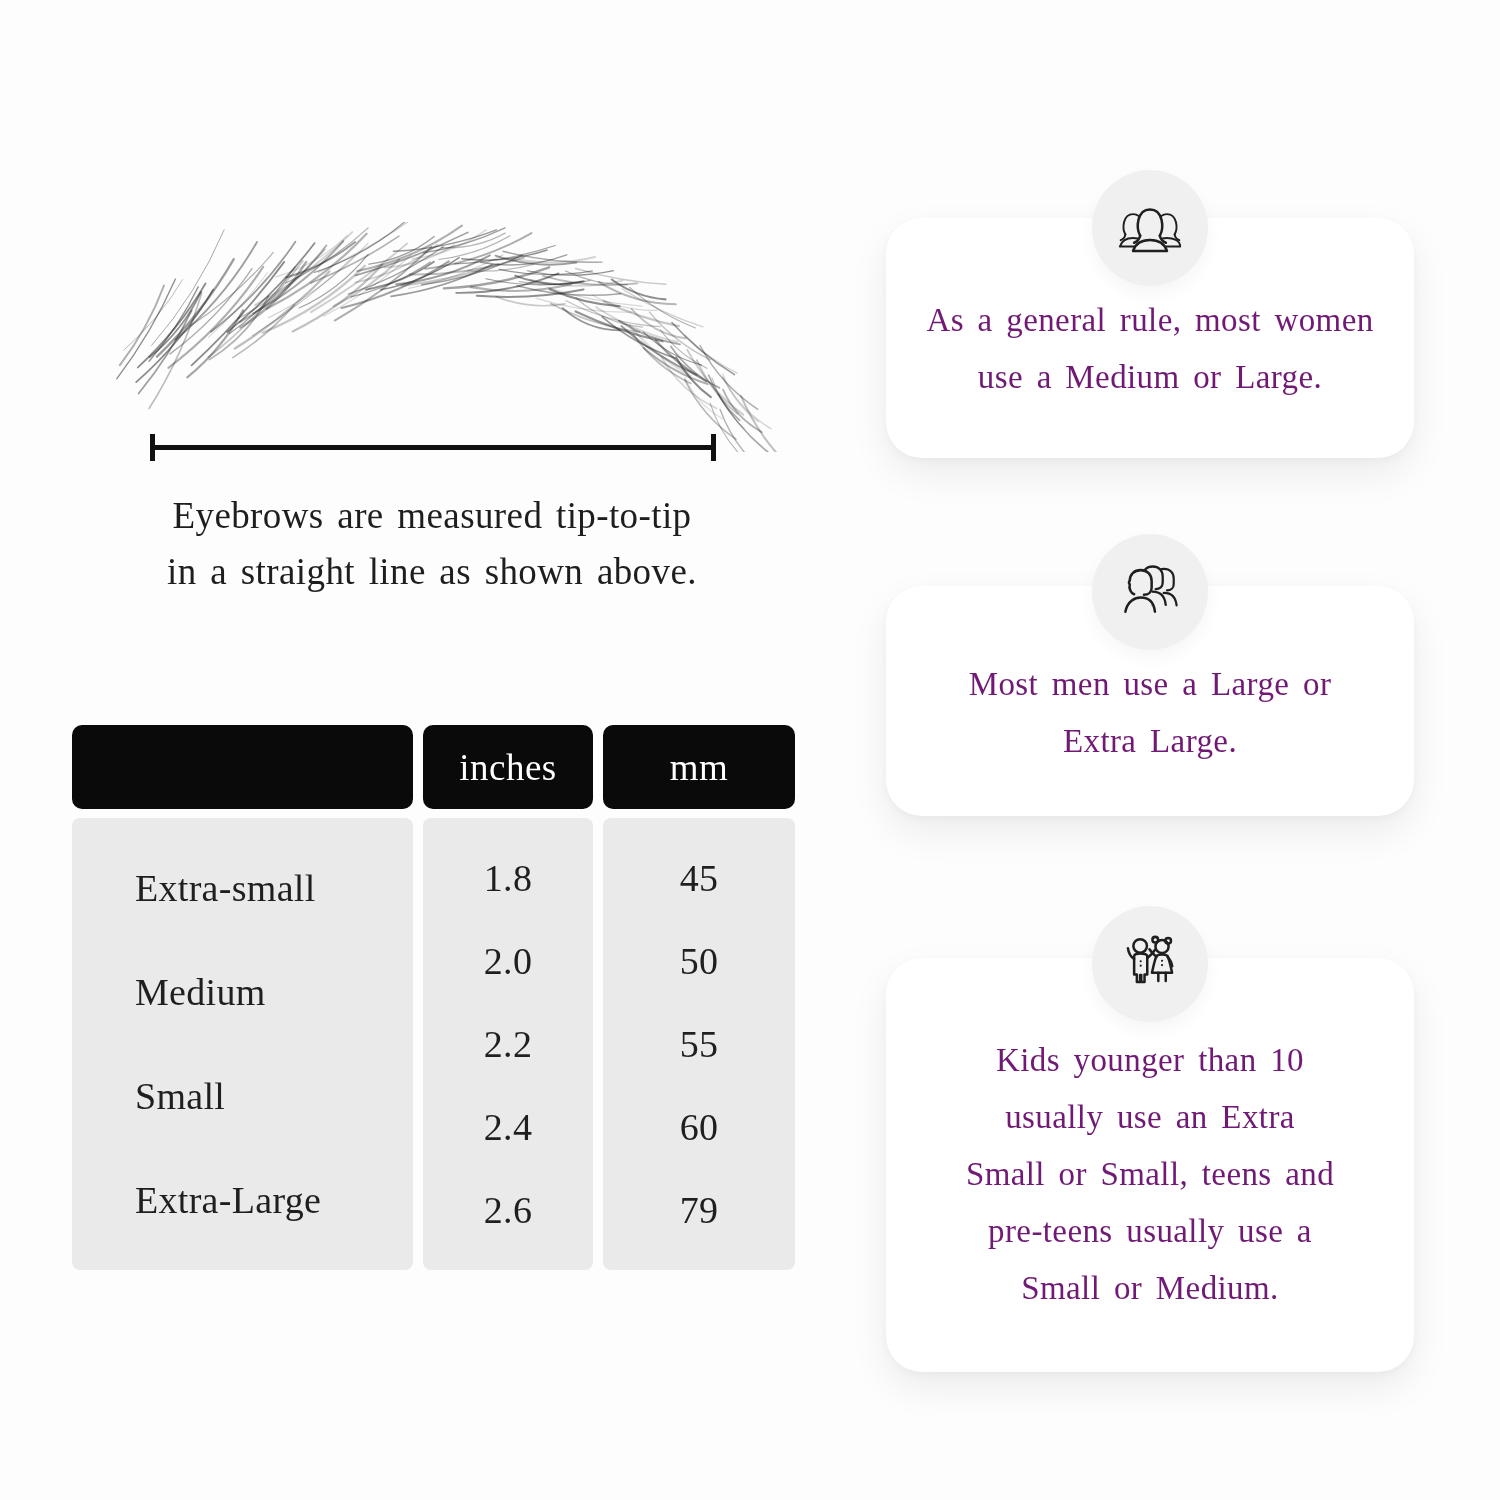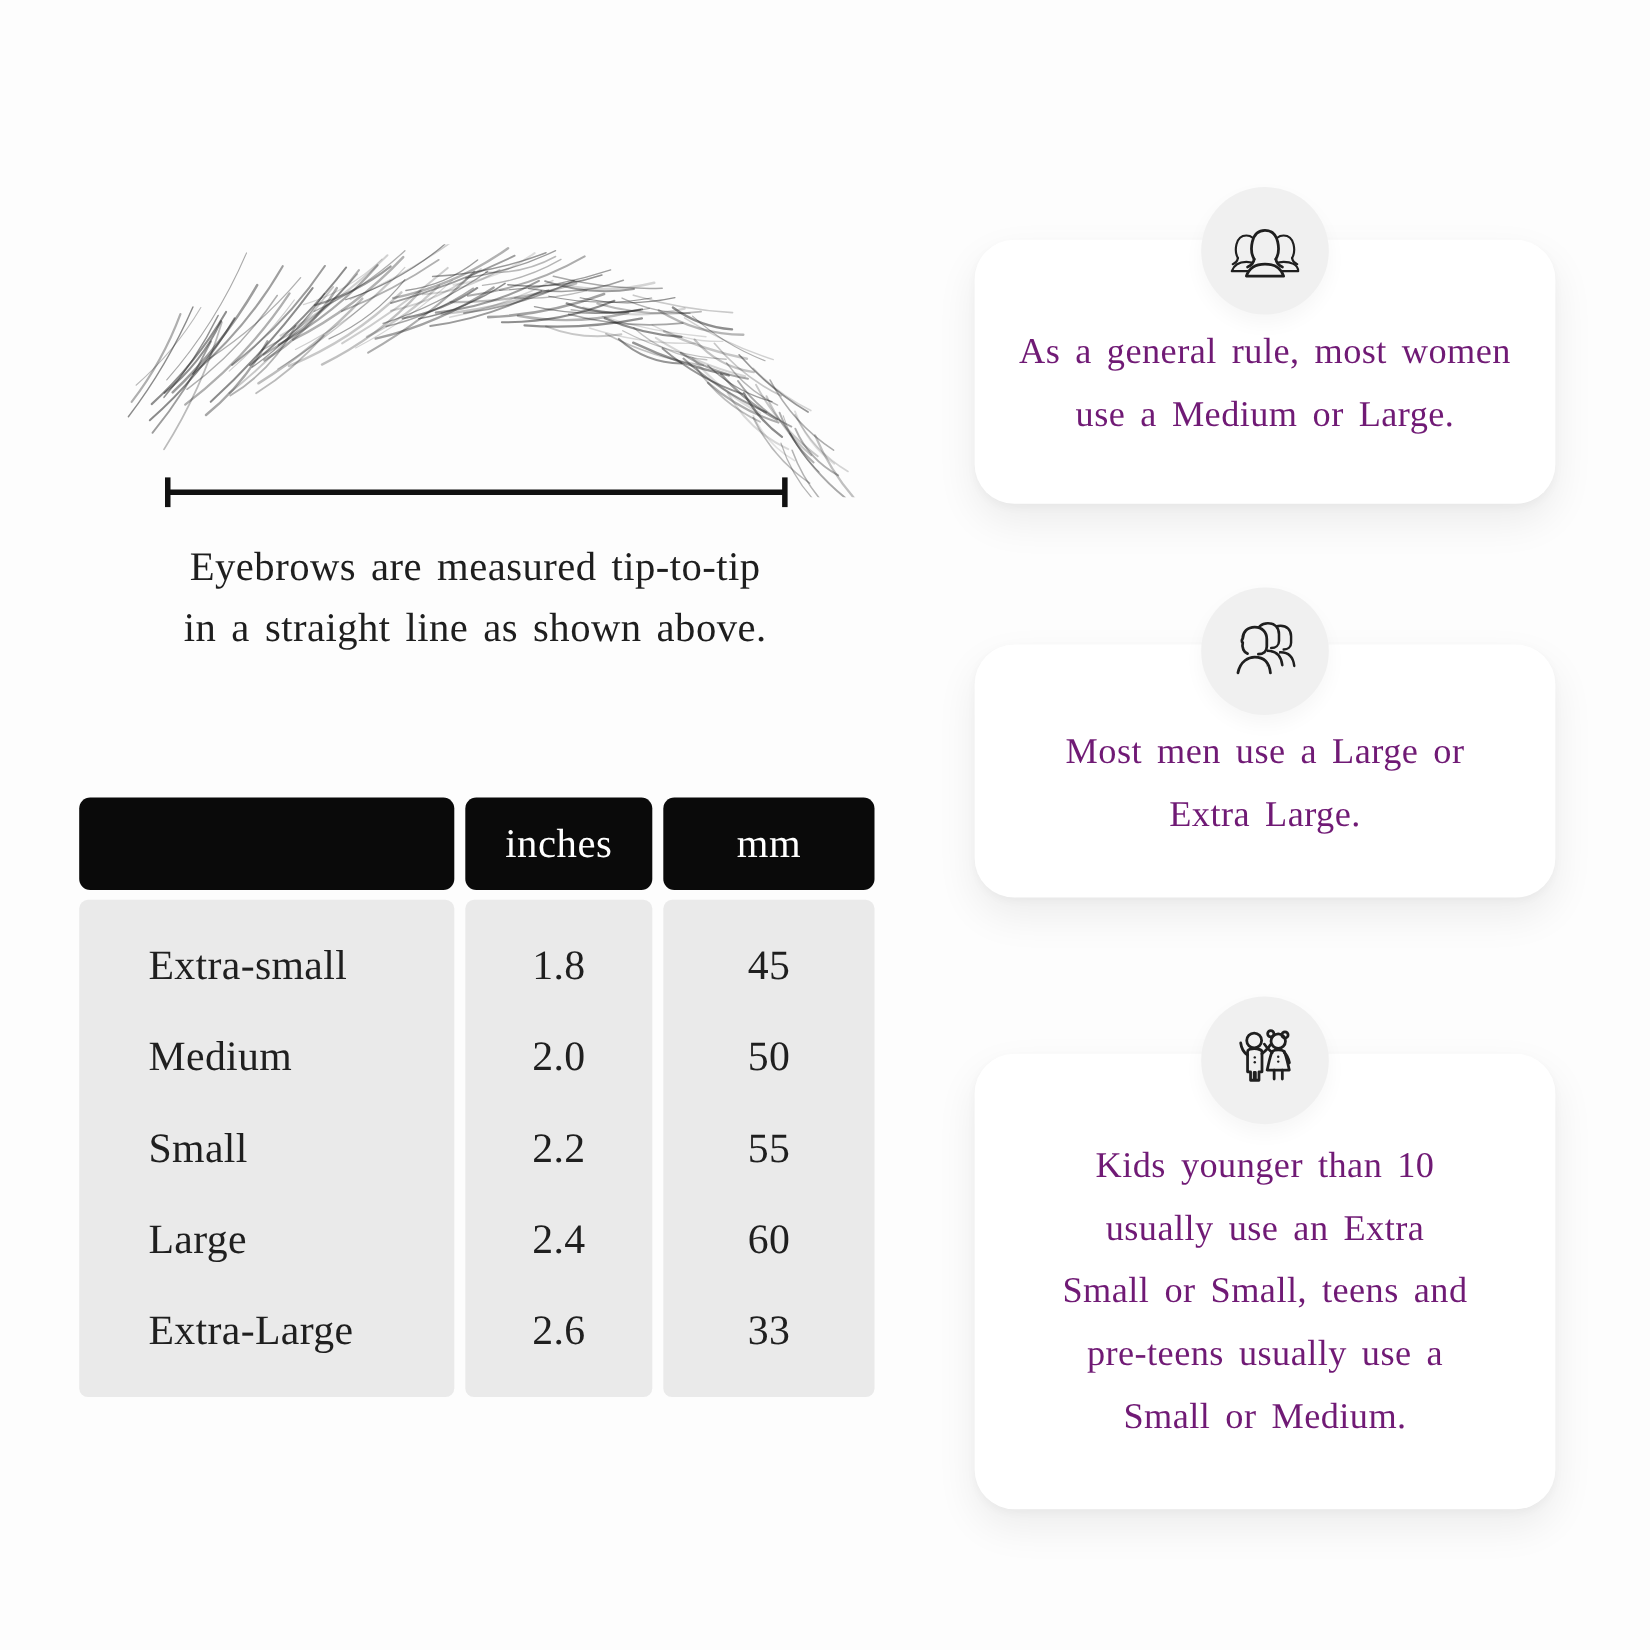--- a/index.html
+++ b/index.html
@@ -228,36 +228,35 @@
 in a straight line as shown above.</div>
 
   <div class="size-table">
     <div class="hd"></div>
     <div class="hd">inches</div>
     <div class="hd">mm</div>
     <div class="bd" id="col-size">
         <div class="cell name">Extra-small</div>
         <div class="cell name">Medium</div>
         <div class="cell name">Small</div>
-        <div class="cell name">Large</div>
         <div class="cell name">Extra-Large</div>
       </div>
     <div class="bd" id="col-inches">
         <div class="cell">1.8</div>
         <div class="cell">2.0</div>
         <div class="cell">2.2</div>
         <div class="cell">2.4</div>
         <div class="cell">2.6</div>
       </div>
     <div class="bd" id="col-mm">
         <div class="cell">45</div>
         <div class="cell">50</div>
         <div class="cell">55</div>
         <div class="cell">60</div>
-        <div class="cell">33</div>
+        <div class="cell">79</div>
       </div>
   </div>
 </section>
 
 <section>
 
   <div class="card card-1">
     <div class="badge">
       <svg viewBox="0 0 64 64">
 

